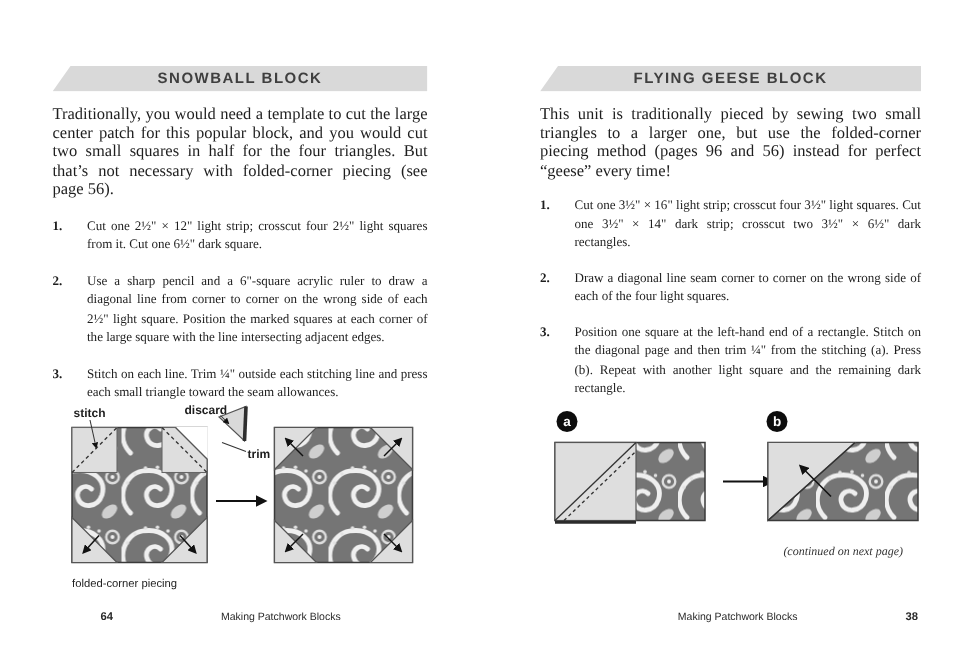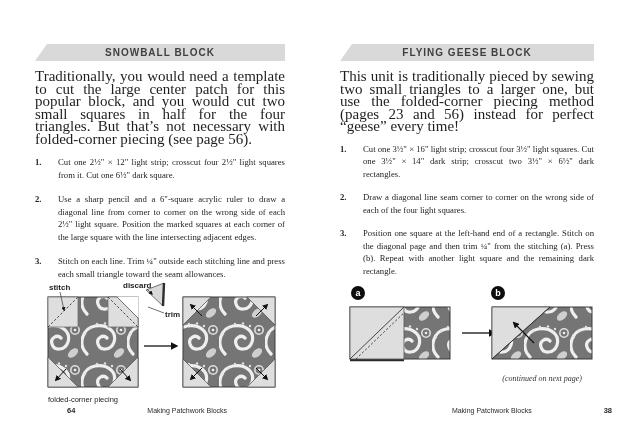--- a/index.html
+++ b/index.html
@@ -2,31 +2,31 @@
 <html><head>
 <meta charset="utf-8">
 <style>
   html,body{margin:0;padding:0;}
   body{
     width:640px;height:448px;position:relative;background:#ffffff;
     font-family:"Liberation Serif", serif;color:#1e1e1e;overflow:hidden;
   }
   .page{position:absolute;top:44px;}
   .page-left{left:35px;width:250px;}
-  .page-right{left:340px;width:254px;}
+  .page-right{left:360px;width:254px;}
   .banner{
     height:17px;background:#d9d9d9;
     clip-path:polygon(12px 0,100% 0,100% 100%,0 100%);
     display:flex;align-items:center;justify-content:center;
     font-family:"Liberation Sans", sans-serif;font-weight:bold;
     font-size:10px;letter-spacing:1px;color:#3f3f3f;
     transform:scaleY(1.0);
   }
   .intro{
-    margin:9px 0 0 0;font-size:15px;line-height:12.5px;text-align:justify;
+    margin:9px 0 0 0;font-size:11px;line-height:12.5px;text-align:justify;
   }
   .step{display:flex;font-size:8.7px;line-height:12.5px;}
   .step-num{width:23px;flex:0 0 23px;font-weight:bold;font-family:"Liberation Serif", serif;}
   .step-text{flex:1;text-align:justify;}
   .pl .step1{margin-top:11px;} .pl .step2{margin-top:12px;} .pl .step3{margin-top:12px;}
   .pr .step1{margin-top:10px;} .pr .step2{margin-top:11px;} .pr .step3{margin-top:11px;}
   .diagram-left{margin-top:0px;}
   .diagram-right{margin-top:6px;}
   .diag-caption-left{
     margin:1px 0 0 13px;font-family:"Liberation Sans", sans-serif;
@@ -135,21 +135,21 @@
       <line x1="221" y1="88" x2="232" y2="99" stroke="#111" stroke-width="1" marker-end="url(#mA)"></line>
     </g>
   </svg>
 
   <div class="diag-caption-left">folded-corner piecing</div>
 </div>
 
 <div class="page page-right pr">
   <div class="banner">FLYING GEESE BLOCK</div>
 
-  <p class="intro">This unit is traditionally pieced by sewing two small triangles to a larger one, but use the folded-corner piecing method (pages 23 and 56) instead for perfect “geese” every time!</p>
+  <p class="intro">This unit is traditionally pieced by sewing two small triangles to a larger one, but use the folded-corner piecing method (pages 96 and 56) instead for perfect “geese” every time!</p>
 
   <div class="step step1">
     <span class="step-num">1.</span>
     <span class="step-text">Cut one 3½" × 16" light strip; crosscut four 3½" light squares. Cut one 3½" × 14" dark strip; crosscut two 3½" × 6½" dark rectangles.</span>
   </div>
   <div class="step step2">
     <span class="step-num">2.</span>
     <span class="step-text">Draw a diagonal line seam corner to corner on the wrong side of each of the four light squares.</span>
   </div>
   <div class="step step3">

